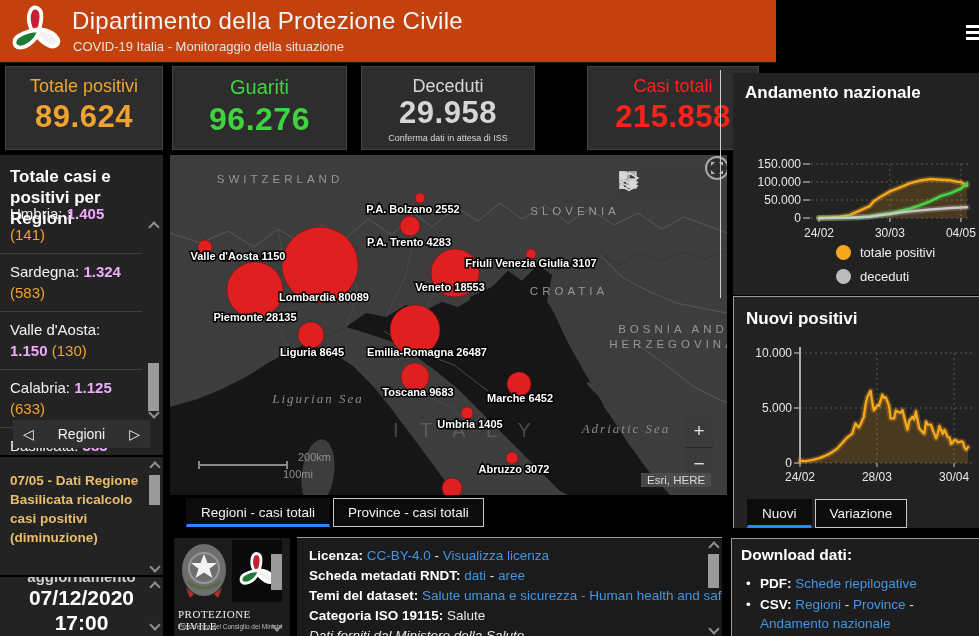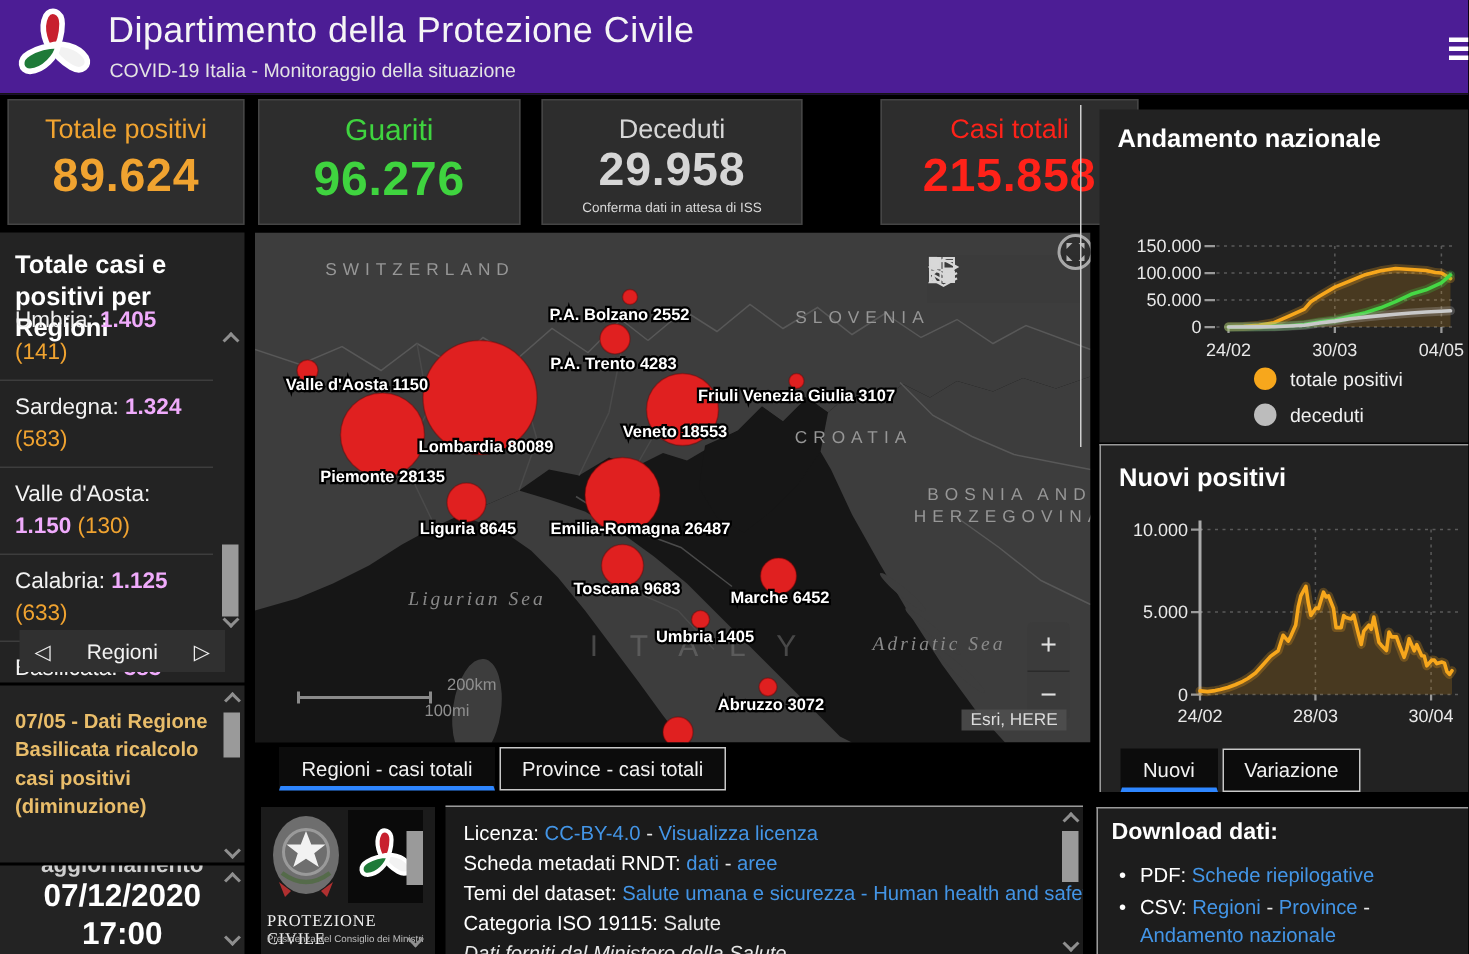--- a/index.html
+++ b/index.html
@@ -1,20 +1,20 @@
 <!DOCTYPE html>
 <html><head>
 <meta charset="utf-8">
 <style>
   html,body{margin:0;padding:0;background:#000;}
   .screen{position:relative;width:979px;height:636px;background:#000;overflow:hidden;
           font-family:"Liberation Sans",sans-serif;color:#e8e8e8;}
   .abs{position:absolute;}
   
-  .header{left:0;top:0;width:979px;height:62px;background:#4c1d95;border-bottom:1px solid #151314;}
+  .header{left:0;top:0;width:776px;height:62px;background:#c2410c;border-bottom:1px solid #151314;}
   .h-title{position:absolute;left:72px;top:7px;font-size:24px;color:#f5f5f5;letter-spacing:.3px;}
   .h-sub{position:absolute;left:73px;top:39px;font-size:13px;color:#e3e3e3;}
   .hamburger{position:absolute;left:966px;top:22px;width:18px;height:20px;cursor:pointer;}
   .hamburger div{width:22px;height:3px;background:#fff;margin:3px 0;}
   
   .card{background:#2d2d2d;border:1px solid #454545;text-align:center;box-sizing:border-box;}
   .card .lbl{font-size:18px;margin-top:9px;}
   .card .val{font-size:31px;font-weight:bold;margin-top:2px;letter-spacing:.5px;}
   .card .note{font-size:9px;color:#d9d9d9;margin-top:2px;}
   
@@ -69,21 +69,21 @@
   .axis-label{font-size:12px;fill:#e8e8e8;}
   .grid{stroke:#5a5a5a;stroke-width:1;stroke-dasharray:2,3;}
   .tick{stroke:#9a9a9a;stroke-width:1.5;}
   .axisline{stroke:#aaa;stroke-width:2;}
   .legend-row{display:flex;align-items:center;margin-bottom:9px;}
   .legend-dot{width:15px;height:15px;border-radius:50%;margin-right:9px;}
   .legend-lbl{font-size:13px;color:#f0f0f0;}
   
   .dl-item{font-size:13.5px;line-height:19px;margin-bottom:2px;padding-left:28px;position:relative;width:205px;}
   .dl-item .bullet{position:absolute;left:14px;color:#fff;}
-  .seg-b{color:#fff;font-weight:normal;margin-top:36px;}
+  .seg-b{color:#fff;font-weight:bold;margin-top:36px;}
   .seg-l{color:#4395e6;}
   .seg-p{color:#e8e8e8;}
   .seg-i{color:#e8e8e8;font-style:italic;}
   
   .meta-line{font-size:13.5px;line-height:20px;white-space:nowrap;}
   
   .org-name{font-family:"Liberation Serif",serif;font-size:11px;letter-spacing:.5px;color:#f0f0f0;text-align:left;}
   .org-sub{font-size:6.5px;color:#bdbdbd;}
   .sep{position:absolute;background:#cfcfcf;}
 </style>

